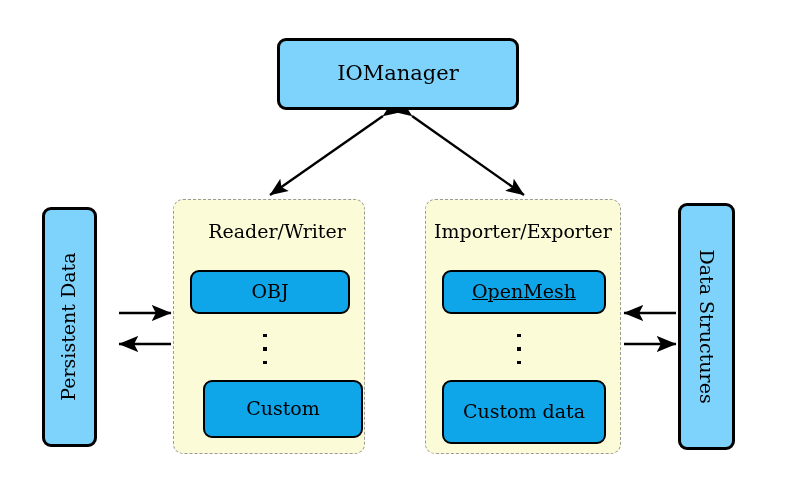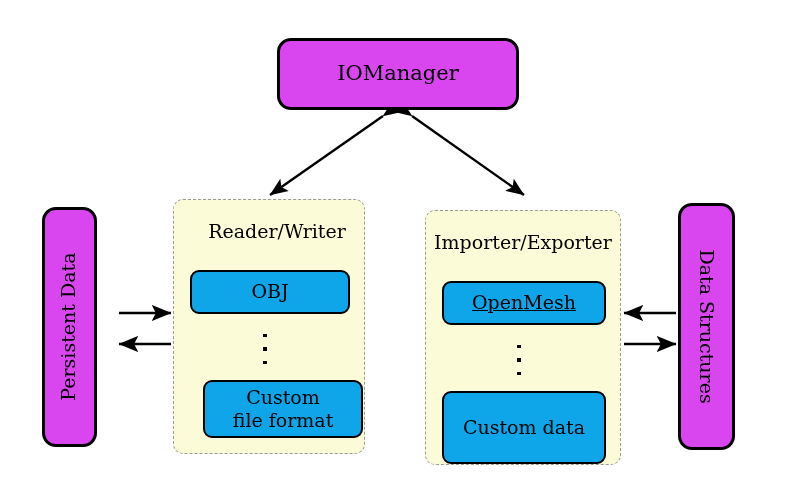--- a/index.html
+++ b/index.html
@@ -22,23 +22,23 @@
     box-sizing: border-box;
     display: flex;
     align-items: center;
     justify-content: center;
     text-align: center;
     color: #000000;
     line-height: 1.22;
   }
 
   .hard-box {
-    background: #d946ef;
+    background: #7dd3fc;
     border: 3px solid #000000;
-    border-radius: 14px;
+    border-radius: 9px;
   }
 
   .inner-box {
     background: #0ea5e9;
     border: 2.6px solid #000000;
     border-radius: 9px;
   }
 
   .panel {
     position: absolute;
@@ -144,36 +144,35 @@
     </div>
 
     <div class="vdots" style="left:88px; top:134px; width:6px; height:30px;">
       <i></i>
         <i></i>
         <i></i>
     </div>
 
     <div class="node inner-box fs-inner" style="left:29px; top:180px; width:160px; height:58px; flex-direction:column;">
       <span>Custom</span>
-      <span>file format</span>
     </div>
   </div>
 
-  <div class="panel" style="left:425px; top:210px; width:196px; height:255px;">
+  <div class="panel" style="left:425px; top:199px; width:196px; height:255px;">
 
     <div class="panel-title fs-panel" style="top:20px;">Importer/Exporter</div>
 
     <div class="node inner-box fs-inner" style="left:16px; top:70px; width:164px; height:44px;text-decoration:underline;">
       <span>OpenMesh</span>
     </div>
 
     <div class="vdots" style="left:90px; top:134px; width:6px; height:30px;">
       <i></i>
         <i></i>
         <i></i>
     </div>
 
-    <div class="node inner-box fs-inner" style="left:16px; top:180px; width:164px; height:73px; flex-direction:column;">
+    <div class="node inner-box fs-inner" style="left:16px; top:180px; width:164px; height:64px; flex-direction:column;">
       <span>Custom data</span>
     </div>
   </div>
 
 </div>
 
 </body></html>

